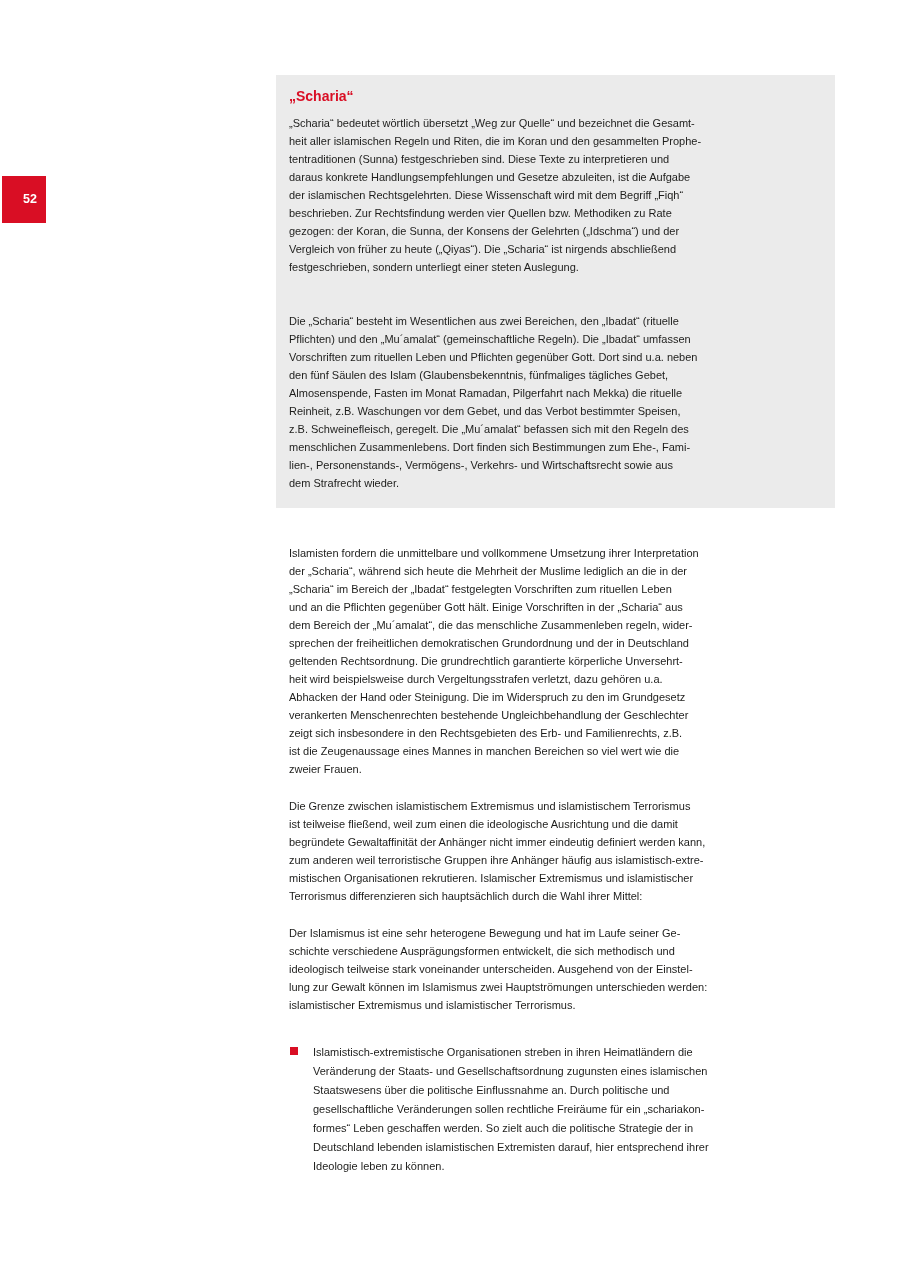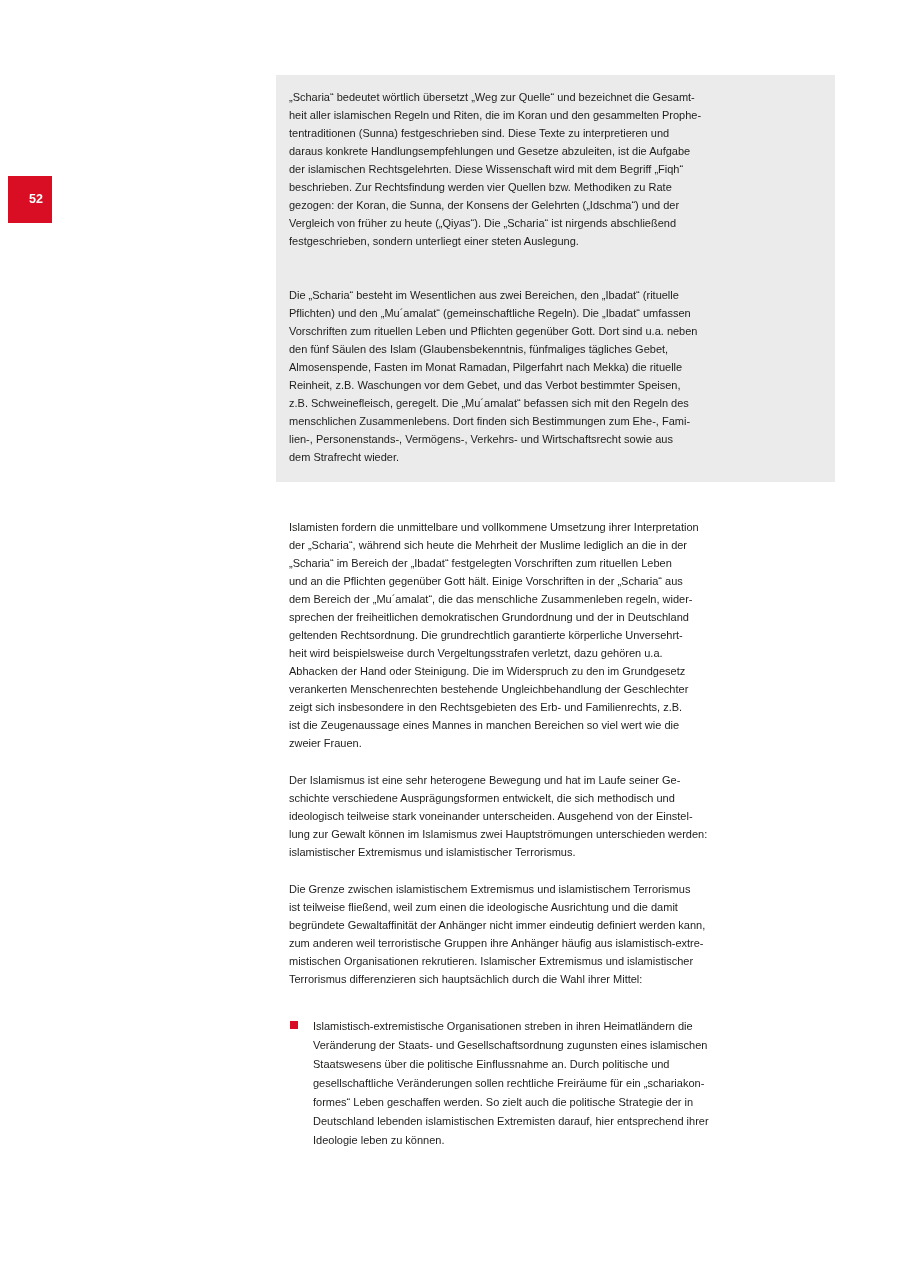--- a/index.html
+++ b/index.html
@@ -12,21 +12,21 @@
   html,body{width:900px;height:1272px;}
   body{
     position:relative;
     background:var(--page-bg);
     font-family:"Liberation Sans","DejaVu Sans",sans-serif;
     color:var(--text-color);
     overflow:hidden;
   }
   .page-badge{
     position:absolute;
-    left:8px;
+    left:2px;
     top:176px;
     width:44px;
     height:47px;
     background:var(--accent-red);
     color:#ffffff;
     font-size:12.5px;
     font-weight:bold;
     line-height:47px;
     text-align:right;
     padding-right:9px;
@@ -79,20 +79,21 @@
   }
 </style>
 </head>
 <body>
 
 <div class="page-badge">52</div>
 
 <div class="content">
 
   <section class="infobox">
+    <h2 class="infobox-title">„Scharia“</h2>
     <p class="para">„Scharia“ bedeutet wörtlich übersetzt „Weg zur Quelle“ und bezeichnet die Gesamt-
 heit aller islamischen Regeln und Riten, die im Koran und den gesammelten Prophe-
 tentraditionen (Sunna) festgeschrieben sind. Diese Texte zu interpretieren und
 daraus konkrete Handlungsempfehlungen und Gesetze abzuleiten, ist die Aufgabe
 der islamischen Rechtsgelehrten. Diese Wissenschaft wird mit dem Begriff „Fiqh“
 beschrieben. Zur Rechtsfindung werden vier Quellen bzw. Methodiken zu Rate
 gezogen: der Koran, die Sunna, der Konsens der Gelehrten („Idschma“) und der
 Vergleich von früher zu heute („Qiyas“). Die „Scharia“ ist nirgends abschließend
 festgeschrieben, sondern unterliegt einer steten Auslegung.</p>
     <p class="para">Die „Scharia“ besteht im Wesentlichen aus zwei Bereichen, den „Ibadat“ (rituelle
@@ -114,32 +115,32 @@
 dem Bereich der „Mu´amalat“, die das menschliche Zusammenleben regeln, wider-
 sprechen der freiheitlichen demokratischen Grundordnung und der in Deutschland
 geltenden Rechtsordnung. Die grundrechtlich garantierte körperliche Unversehrt-
 heit wird beispielsweise durch Vergeltungsstrafen verletzt, dazu gehören u.a.
 Abhacken der Hand oder Steinigung. Die im Widerspruch zu den im Grundgesetz
 verankerten Menschenrechten bestehende Ungleichbehandlung der Geschlechter
 zeigt sich insbesondere in den Rechtsgebieten des Erb- und Familienrechts, z.B.
 ist die Zeugenaussage eines Mannes in manchen Bereichen so viel wert wie die
 zweier Frauen.</p>
 
-  <p class="para body-para">Der Islamismus ist eine sehr heterogene Bewegung und hat im Laufe seiner Ge-
-schichte verschiedene Ausprägungsformen entwickelt, die sich methodisch und
-ideologisch teilweise stark voneinander unterscheiden. Ausgehend von der Einstel-
-lung zur Gewalt können im Islamismus zwei Hauptströmungen unterschieden werden:
-islamistischer Extremismus und islamistischer Terrorismus.</p>
-
   <p class="para body-para">Die Grenze zwischen islamistischem Extremismus und islamistischem Terrorismus
 ist teilweise fließend, weil zum einen die ideologische Ausrichtung und die damit
 begründete Gewaltaffinität der Anhänger nicht immer eindeutig definiert werden kann,
 zum anderen weil terroristische Gruppen ihre Anhänger häufig aus islamistisch-extre-
 mistischen Organisationen rekrutieren. Islamischer Extremismus und islamistischer
 Terrorismus differenzieren sich hauptsächlich durch die Wahl ihrer Mittel:</p>
+
+  <p class="para body-para">Der Islamismus ist eine sehr heterogene Bewegung und hat im Laufe seiner Ge-
+schichte verschiedene Ausprägungsformen entwickelt, die sich methodisch und
+ideologisch teilweise stark voneinander unterscheiden. Ausgehend von der Einstel-
+lung zur Gewalt können im Islamismus zwei Hauptströmungen unterschieden werden:
+islamistischer Extremismus und islamistischer Terrorismus.</p>
 
   <ul class="bullet-list">
     <li class="bullet-item">
       <span class="bullet-square"></span>
       <span class="para">Islamistisch-extremistische Organisationen streben in ihren Heimatländern die
 Veränderung der Staats- und Gesellschaftsordnung zugunsten eines islamischen
 Staatswesens über die politische Einflussnahme an. Durch politische und
 gesellschaftliche Veränderungen sollen rechtliche Freiräume für ein „schariakon-
 formes“ Leben geschaffen werden. So zielt auch die politische Strategie der in
 Deutschland lebenden islamistischen Extremisten darauf, hier entsprechend ihrer

